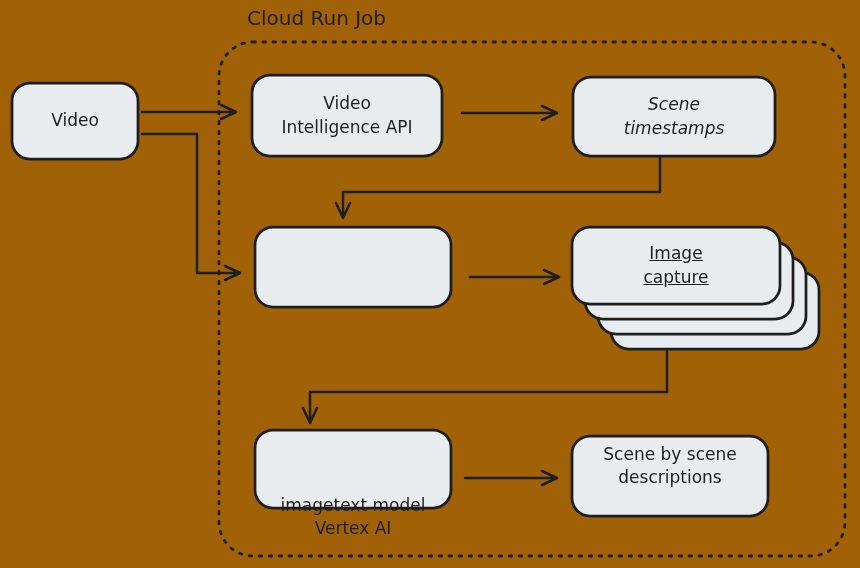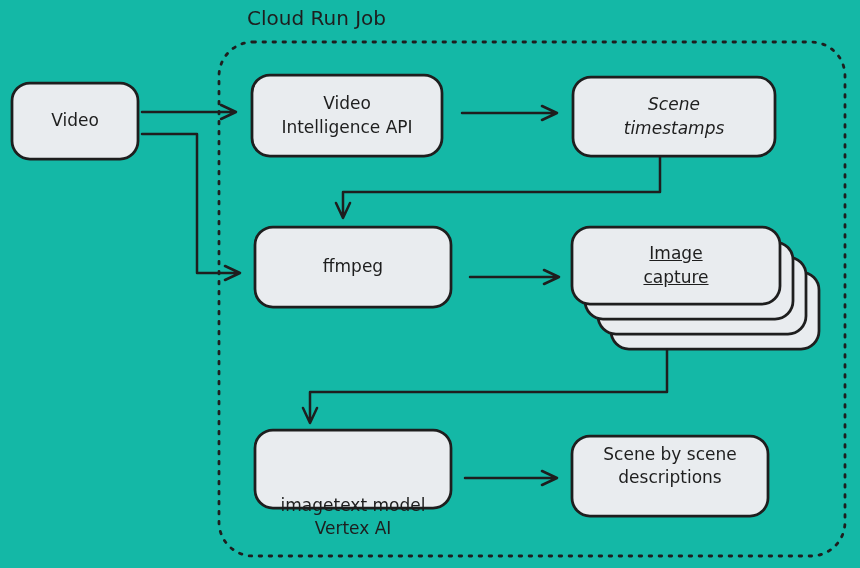--- a/index.html
+++ b/index.html
@@ -1,20 +1,20 @@
 <!DOCTYPE html>
 <html><head>
 <meta charset="utf-8">
 <style>
   html, body { margin: 0; padding: 0; background: #ffffff; }
   .canvas {
     position: relative;
     width: 860px;
     height: 568px;
-    background: #14b8a6;
+    background: #a16207;
     font-family: "DejaVu Sans", sans-serif;
     color: #1e1e1e;
     overflow: hidden;
   }
   .canvas svg { position: absolute; left: 0; top: 0; }
   .label {
     position: absolute;
     display: flex;
     align-items: center;
     justify-content: center;
@@ -72,21 +72,20 @@
   <div class="diagram-title">Cloud Run Job</div>
 
   <div class="label" style="left:12px;  top:83px;  width:126px; height:76px;">Video</div>
 
   <div class="label" style="left:252px; top:75px;  width:190px; height:81px;">Video
 Intelligence API</div>
 
   <div class="label" style="left:573px; top:77px;  width:202px; height:79px;font-style:italic;">Scene
 timestamps</div>
 
-  <div class="label" style="left:255px; top:227px; width:196px; height:80px;">ffmpeg</div>
 
   <div class="label" style="left:572px; top:227px; width:208px; height:77px;text-decoration:underline;">Image
 capture</div>
 
   <div class="label" style="left:255px; top:430px; width:196px; height:78px;margin-top:48px;">imagetext model
 Vertex AI</div>
 
   <div class="label" style="left:572px; top:436px; width:196px; height:60px;">Scene by scene
 descriptions</div>
 

